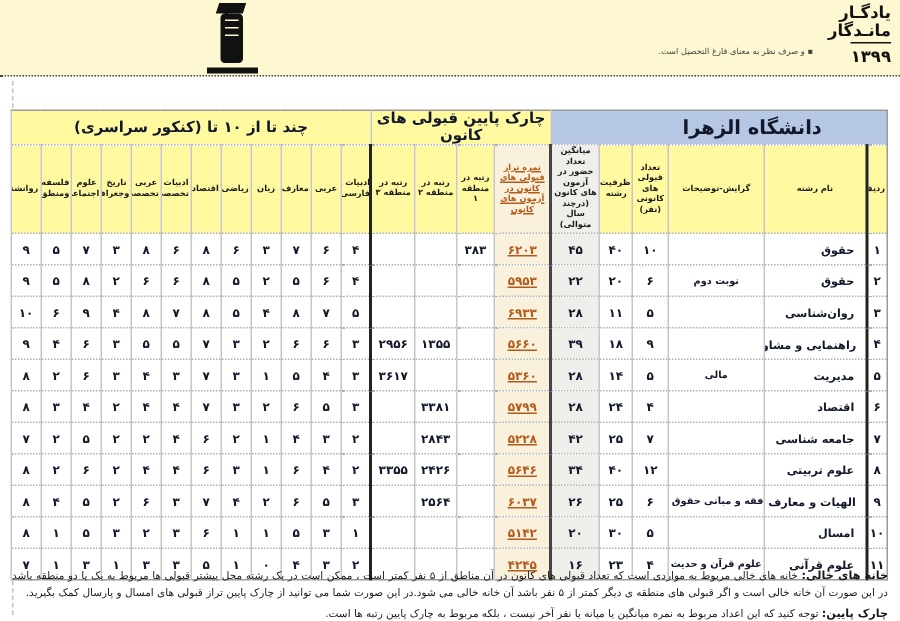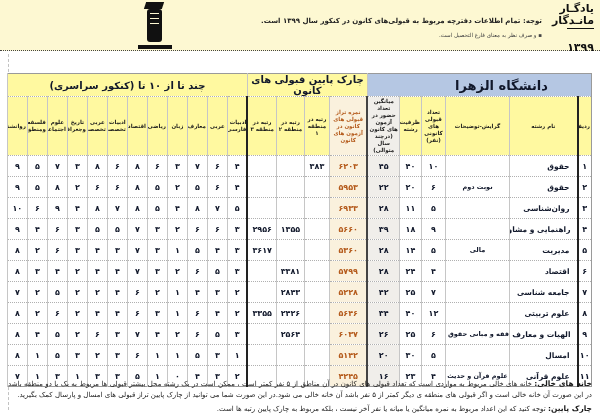--- a/index.html
+++ b/index.html
@@ -12,21 +12,21 @@
 
   
   #top-band {
     position:absolute; top:0; left:0; width:600px; height:51px;
     background:#fdf8d2; border-bottom:1px dotted #444;
   }
   #brand {
     position:absolute; top:3px; right:6px; width:46px; text-align:right;
     font-weight:bold; color:#111; line-height:12px; font-size:11px;
   }
-  #brand .yr { letter-spacing:1px; border-top:1px solid #111; display:inline-block; padding-top:13px; margin-top:1px;}
+  #brand .yr { letter-spacing:1px; border-top:1px solid #111; display:inline-block; padding-top:3px; margin-top:1px;}
   #notice {
     position:absolute; top:17px; right:58px; width:300px; text-align:right;
     font-size:7px; font-weight:bold; color:#222; line-height:9px;
   }
   #sub-notice {
     position:absolute; top:32px; right:58px; width:300px; text-align:right;
     font-size:5.5px; color:#444; line-height:7px;
   }
   
   #logo { position:absolute; top:2px; left:138px; width:34px; height:47px; }
@@ -61,21 +61,21 @@
     background:#fff9a0; font-size:5.5px; font-weight:bold; height:38px;
     line-height:7px; padding:1px; color:#1a1a1a;
   }
   #grid tbody td { height:21px; font-size:8px; font-weight:bold; background:#fff; }
 
   
   .c0 { border-left:2px solid #222 !important; }
   .c1 { text-align:right !important; padding-right:7px; font-size:7.5px !important; white-space:nowrap; }
   .c2 { font-size:6.5px !important; white-space:nowrap; }
   .c5 { background:#f0eeea !important; border-left:2px solid #444 !important; }
-  .c6 { color:#b45a1b !important; background:#faf1dd !important; }
+  .c6 { color:#b45a1b !important; background:#faf1dd !important;text-decoration:underline; }
   .c9 { border-left:2px solid #222 !important; }
 
   
   #footnotes {
     position:absolute; top:378px; right:8px; width:584px; direction:rtl;
     font-size:7px; line-height:11px; color:#1a1a1a; text-align:justify;
   }
   #footnotes p { margin-bottom:2px; }
   #footnotes b { font-size:7.5px; }
 </style>
@@ -83,21 +83,20 @@
 <body>
 
 <div id="page">
 
   <div id="top-band">
     <div id="brand">
       <div>یادگـار</div>
       <div>مانـدگار</div>
       <div class="yr">۱۳۹۹</div>
     </div>
-    <div id="notice">توجه: تمام اطلاعات دفترچه مربوط به قبولی‌های کانون در کنکور سال ۱۳۹۹ است.</div>
     <div id="sub-notice">▪ و صرف نظر به معنای فارغ التحصیل است.</div>
     <div id="logo">
       <div class="cap"></div>
       <div class="body">
           <i></i>
           <i></i>
           <i></i>
         </div>
       <div class="base"></div>
     </div>

